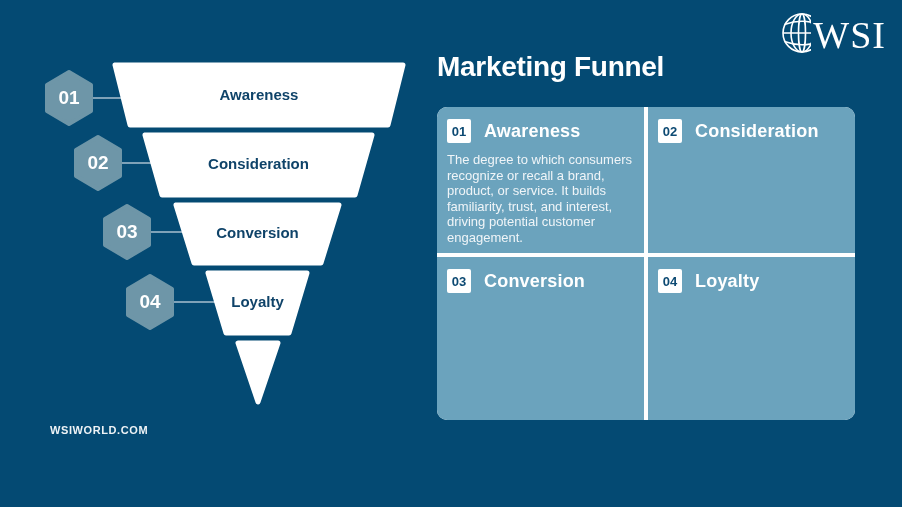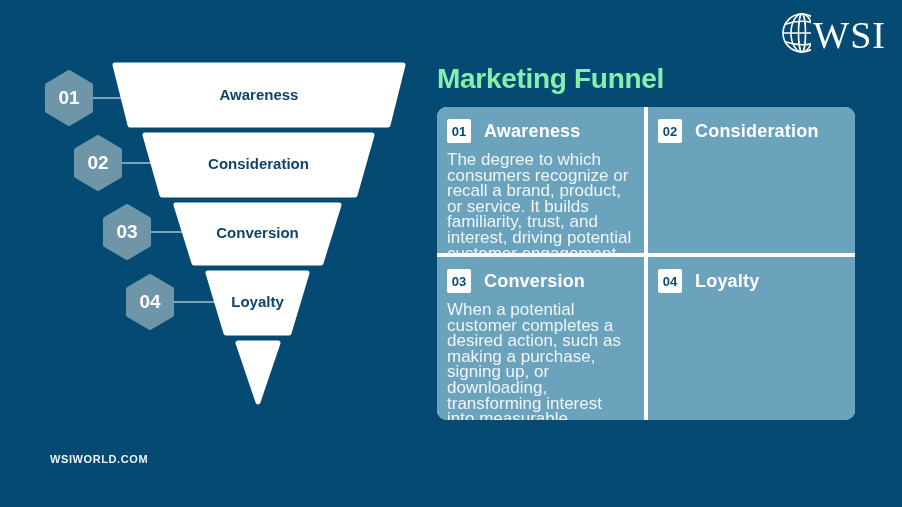--- a/index.html
+++ b/index.html
@@ -62,22 +62,22 @@
   .lbl-4 { left: 208px; top: 293px; width: 99px;  }
   .hex-1 { left: 47px;  top: 88px;  }
   .hex-2 { left: 76px;  top: 153px; }
   .hex-3 { left: 105px; top: 222px; }
   .hex-4 { left: 128px; top: 292px; }
 
   
   .page-title {
     position: absolute;
     left: 437px;
-    top: 63px;
-    color: #86efac;
+    top: 51px;
+    color: #ffffff;
     font-size: 28px;
     font-weight: bold;
     letter-spacing: -0.3px;
     white-space: nowrap;
   }
   .panel {
     position: absolute;
     left: 437px;
     top: 107px;
     width: 418px;
@@ -115,29 +115,29 @@
   .card-title {
     margin-left: 13px;
     color: #ffffff;
     font-size: 18px;
     font-weight: bold;
     letter-spacing: 0.2px;
   }
   .card-desc {
     margin-top: 9px;
     color: #f0f5f8;
-    font-size: 17px;
+    font-size: 13px;
     line-height: 15.6px;
   }
 
   
   .footer-url {
     position: absolute;
     left: 50px;
-    top: 453px;
+    top: 424px;
     color: #eef3f6;
     font-size: 11px;
     font-weight: bold;
     letter-spacing: 0.6px;
   }
 </style>
 </head>
 <body>
 
 <div id="canvas">
@@ -215,21 +215,20 @@
         <div class="card-badge">02</div>
         <div class="card-title">Consideration</div>
       </div>
     </div>
 
     <div class="card">
       <div class="card-head">
         <div class="card-badge">03</div>
         <div class="card-title">Conversion</div>
       </div>
-      <div class="card-desc">When a potential customer completes a desired action, such as making a purchase, signing up, or downloading, transforming interest into measurable outcomes.</div>
     </div>
 
     <div class="card">
       <div class="card-head">
         <div class="card-badge">04</div>
         <div class="card-title">Loyalty</div>
       </div>
     </div>
 
   </div>

